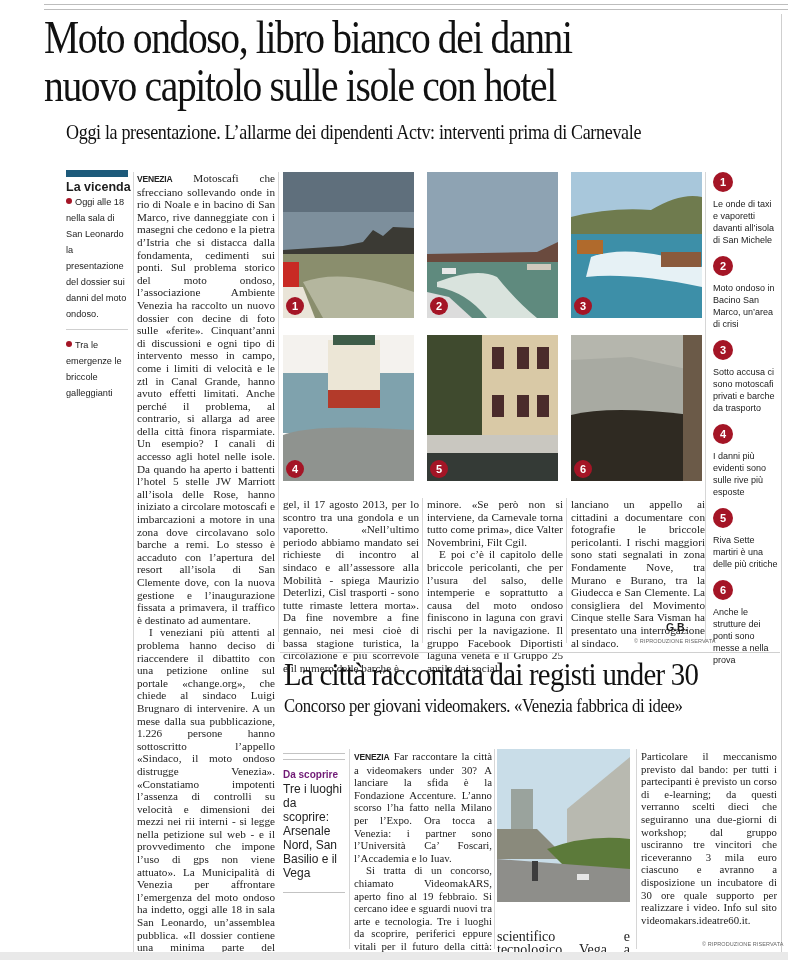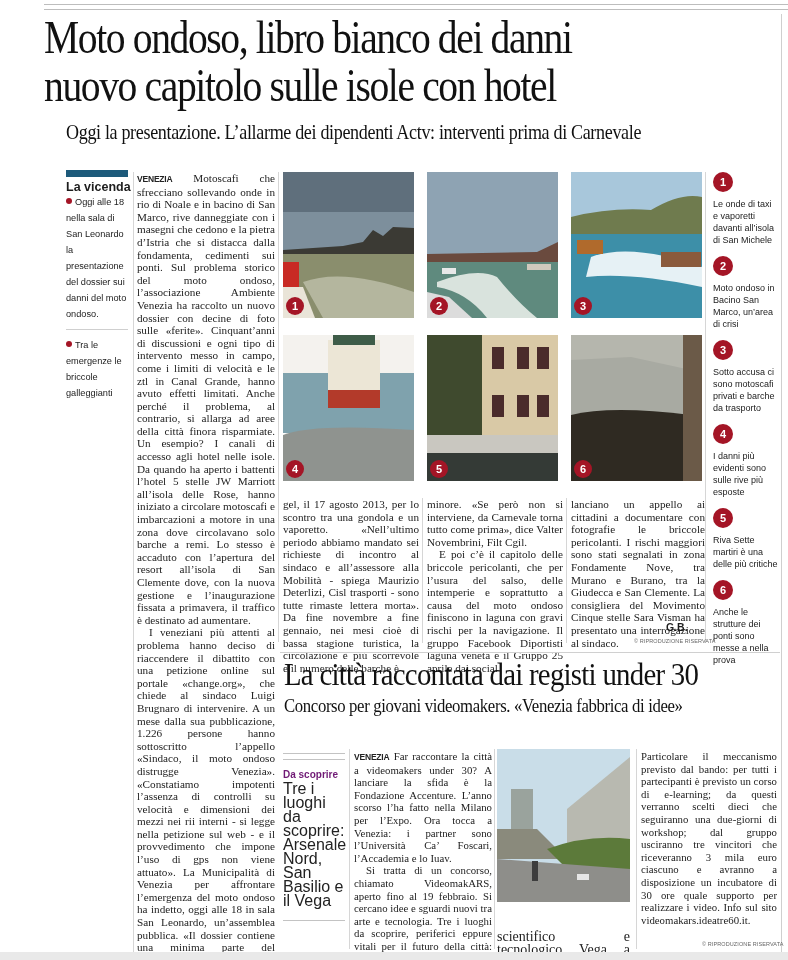--- a/index.html
+++ b/index.html
@@ -36,21 +36,21 @@
   .sign { position:absolute; left:666px; top:621px; font-family:"Liberation Sans",sans-serif; font-weight:bold; font-size:10.5px;text-align:right; }
   .copy { position:absolute; font-family:"Liberation Sans",sans-serif; font-size:5.5px; color:#666; letter-spacing:0.1px; white-space:nowrap; }
 
   .hrule { position:absolute; height:1px; background:#d0d0d0; }
   .headline2 { position:absolute; left:284px; top:657px; font-family:"Liberation Serif",serif; font-size:32px; line-height:34px; letter-spacing:-0.8px; transform:scaleX(0.9); transform-origin:left top; white-space:nowrap; color:#111; }
   .subhead2 { position:absolute; left:284px; top:695px; font-family:"Liberation Serif",serif; font-size:19px; line-height:22px; letter-spacing:-0.4px; transform:scaleX(0.88); transform-origin:left top; white-space:nowrap; color:#111; }
 
   .scoprire { position:absolute; left:283px; top:753px; width:62px; }
   .scoprire .lines { height:5px; border-top:1px solid #c3c3c3; border-bottom:1px solid #c3c3c3; margin-bottom:8px; }
   .scoprire .stitle { font-family:"Liberation Sans",sans-serif; font-weight:bold; font-size:10px; line-height:14px; color:#701a75; }
-  .scoprire .stext { font-family:"Liberation Sans",sans-serif; font-size:16px; line-height:14px; color:#222; }
+  .scoprire .stext { font-family:"Liberation Sans",sans-serif; font-size:12px; line-height:14px; color:#222; }
   .scoprire .bot { margin-top:12px; height:1px; background:#c3c3c3; }
 
   .vega { position:absolute; left:497px; top:749px; width:133px; height:153px; overflow:hidden; }
   .bottomshade { position:absolute; left:0; top:952px; width:788px; height:8px; background:#e9e9e9; }
 </style>
 </head>
 <body>
 
 <div class="topline"></div>
 <div class="rightrule"></div>

